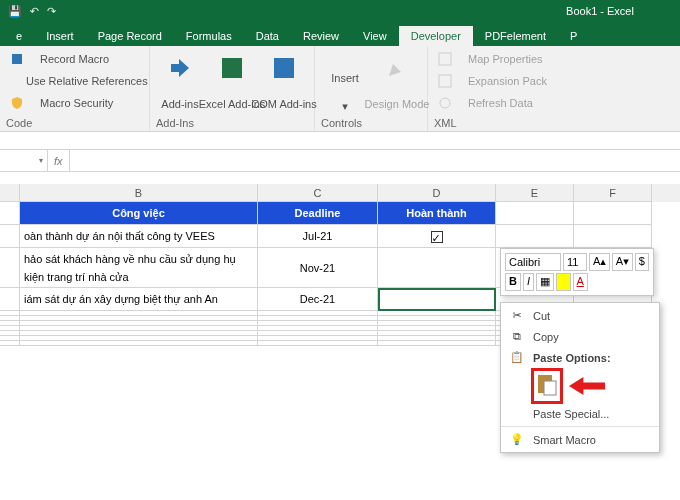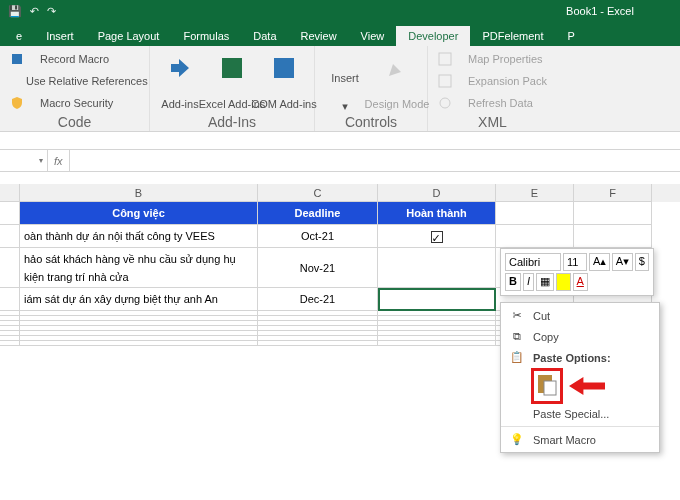--- a/index.html
+++ b/index.html
@@ -6,21 +6,21 @@
 body{width:680px;height:500px;background:#fff;overflow:hidden;position:relative}
 .titlebar{height:22px;background:#0f6b3a;color:#fff;display:flex;align-items:center;padding:0 8px}
 .qat{display:flex;gap:8px;align-items:center}
 .qat-icon{color:#fff;opacity:.9}
 .title{position:absolute;left:50%;transform:translateX(-50%);color:#fff;font-size:11px;whitespace:nowrap;margin-left:260px}
 .tabs{height:24px;background:#0f6b3a;display:flex;align-items:flex-end;padding-left:4px}
 .tab{padding:4px 12px;color:#fff;cursor:pointer}
 .tab.active{background:#f1f1f1;color:#217346}
 .ribbon{height:86px;background:#f1f1f1;border-bottom:1px solid #d4d4d4;display:flex}
 .group{border-right:1px solid #e0e0e0;padding:4px 6px 0;display:flex;flex-direction:column;justify-content:space-between}
-.group-label{text-align:center;font-size:14px;color:#666;padding:2px 0}
+.group-label{font-size:11px;color:#666;padding:2px 0}
 .group-body{display:flex;gap:4px}
 .rbtn{display:flex;align-items:center;gap:16px;padding:2px 4px;color:#505050;cursor:pointer;white-space:nowrap}
 .big{flex-direction:column;text-align:center;width:48px;justify-content:flex-start;padding-top:4px;height:62px;font-size:10px}
 .big svg{margin-bottom:2px}
 .formula-bar{height:22px;border-bottom:1px solid #d4d4d4;display:flex;align-items:center}
 .name-box{width:48px;border-right:1px solid #d4d4d4;height:100%;display:flex;align-items:center;padding:0 4px;color:#777}
 .fx{padding:0 6px;color:#777;font-style:italic;border-right:1px solid #d4d4d4;height:100%;display:flex;align-items:center}
 .grid-wrap{position:relative}
 .col-headers{display:flex;height:18px;background:#f0f0f0}
 .col-headers div{border-right:1px solid #d4d4d4;border-bottom:1px solid #d4d4d4;text-align:center;line-height:18px;color:#555;font-size:11px}
@@ -51,21 +51,21 @@
     <span class="qat-icon">💾</span>
     <span class="qat-icon">↶</span>
     <span class="qat-icon">↷</span>
   </div>
   <div class="title">Book1 - Excel</div>
 </div>
 
 <div class="tabs">
   <div class="tab">e</div>
   <div class="tab">Insert</div>
-  <div class="tab">Page Layout</div>
+  <div class="tab">Page Record</div>
   <div class="tab">Formulas</div>
   <div class="tab">Data</div>
   <div class="tab">Review</div>
   <div class="tab">View</div>
   <div class="tab active">Developer</div>
   <div class="tab">PDFelement</div>
   <div class="tab">P</div>
 </div>
 
 <div class="ribbon">
@@ -183,21 +183,21 @@
     <div class="cell col-stub"></div>
     <div class="cell hdr" style="width:238px">Công việc</div>
     <div class="cell hdr" style="width:120px">Deadline</div>
     <div class="cell hdr" style="width:118px">Hoàn thành</div>
     <div class="cell" style="width:78px"></div>
     <div class="cell" style="width:78px"></div>
   </div>
   <div style="display:flex">
     <div class="cell col-stub"></div>
     <div class="cell" style="width:238px">oàn thành dự án nội thất công ty VEES</div>
-    <div class="cell center" style="width:120px">Oct-21</div>
+    <div class="cell center" style="width:120px">Jul-21</div>
     <div class="cell center" style="width:118px"><span class="chk"></span></div>
     <div class="cell" style="width:78px"></div>
     <div class="cell" style="width:78px"></div>
   </div>
   <div style="display:flex">
     <div class="cell col-stub"></div>
     <div class="cell tall" style="width:238px">hảo sát khách hàng về nhu cầu sử dụng hụ kiện trang trí nhà cửa</div>
     <div class="cell tall center" style="width:120px;line-height:36px">Nov-21</div>
     <div class="cell tall" style="width:118px"></div>
     <div class="cell tall" style="width:78px"></div>

